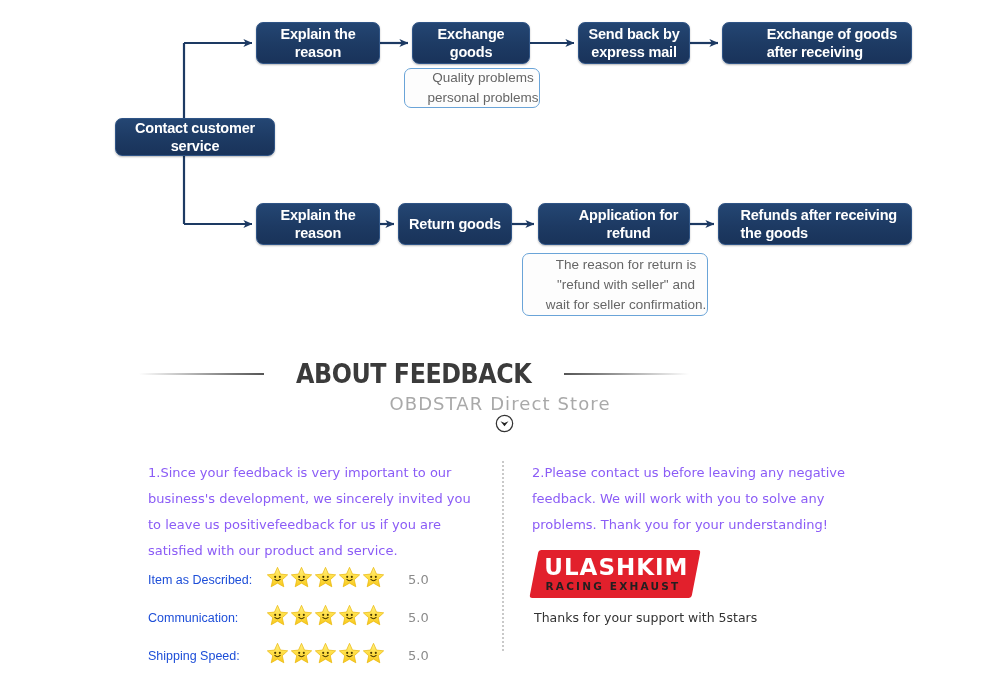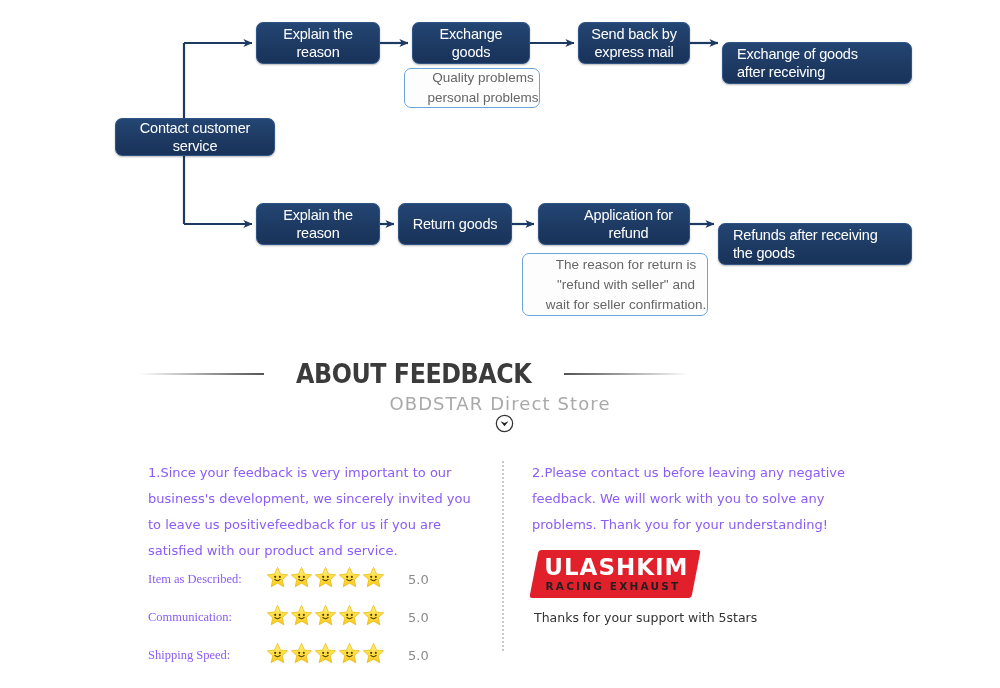--- a/index.html
+++ b/index.html
@@ -16,31 +16,31 @@
   #flowchart{position:absolute;left:0;top:0;width:1000px;height:345px;}
   #flow-svg{position:absolute;left:0;top:0;width:1000px;height:345px;}
 
   .node{
     position:absolute;
     box-sizing:border-box;
     background:linear-gradient(180deg,#244673 0%,#1d3a63 55%,#19335a 100%);
     border:1px solid #2f5486;
     border-radius:7px;
     color:#ffffff;
-    font-weight:normal;
+    font-weight:bold;
     font-size:14.5px;
     line-height:18px;
     letter-spacing:-0.2px;
     display:flex;
     align-items:center;
     box-shadow:0 1px 2px rgba(0,0,0,.28);
     z-index:3;
   }
   .node.center{justify-content:center;text-align:center;padding:0 9px;}
-  .node.lead{justify-content:flex-start;text-align:left;padding:0 14px;margin-top:20px;}
+  .node.lead{justify-content:flex-end;text-align:left;padding:0 14px;}
 
   .note{
     position:absolute;
     box-sizing:border-box;
     background:#fdfdfd;
     border:1px solid #6aa4d8;
     border-radius:7px;
     color:#666666;
     font-size:13.5px;
     line-height:20px;
@@ -90,22 +90,22 @@
     line-height:26px;
     font-family:"DejaVu Sans", sans-serif;
   }
   #fb-left{left:148px;top:460px;width:330px;}
   #fb-right{left:532px;top:460px;width:340px;}
 
   
   #ratings{position:absolute;left:148px;top:566px;}
   .rate-row{display:flex;align-items:center;height:27px;margin-bottom:11px;}
   .rate-label{
-    width:118px;font-size:12.5px;color:#8b5cf6;
-    font-family:Liberation Serif, serif;
+    width:118px;font-size:12.5px;color:#1d4ed8;
+    font-family:Liberation Sans, sans-serif;
   }
   .stars{display:flex;gap:1px;width:130px;}
   .rate-score{
     margin-left:12px;font-size:13px;color:#8b8b8b;
     font-family:"DejaVu Sans", sans-serif;
   }
 
   
   #logo-block{position:absolute;left:534px;top:550px;}
   .logo-shape{

